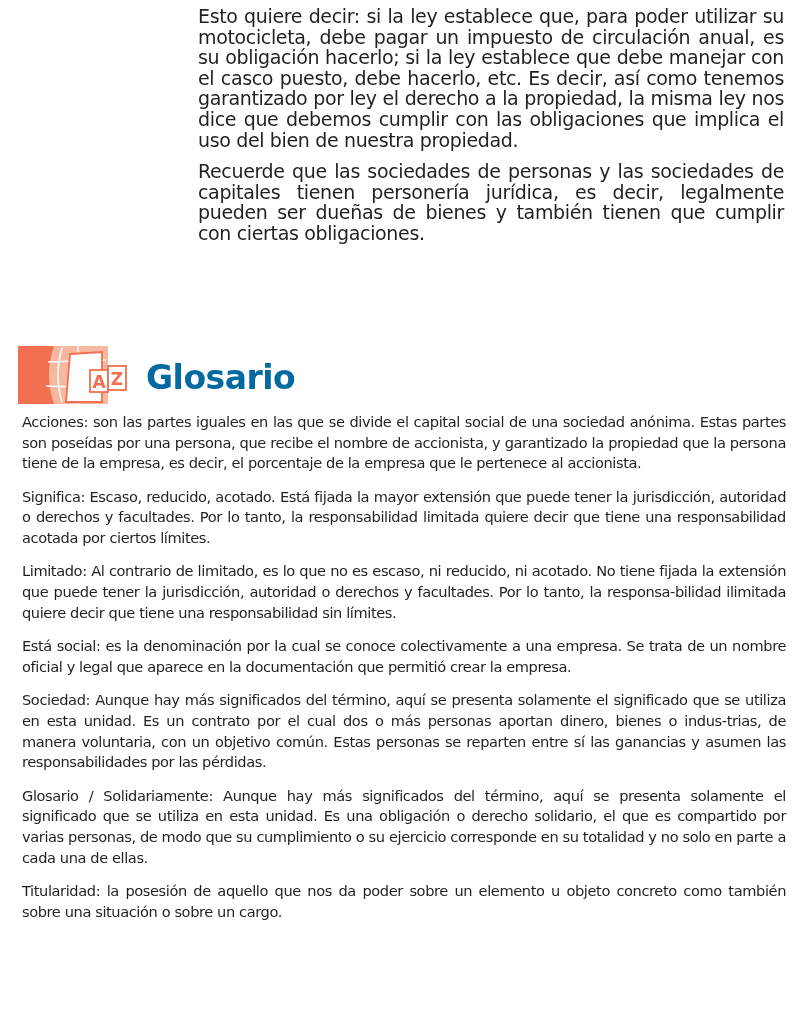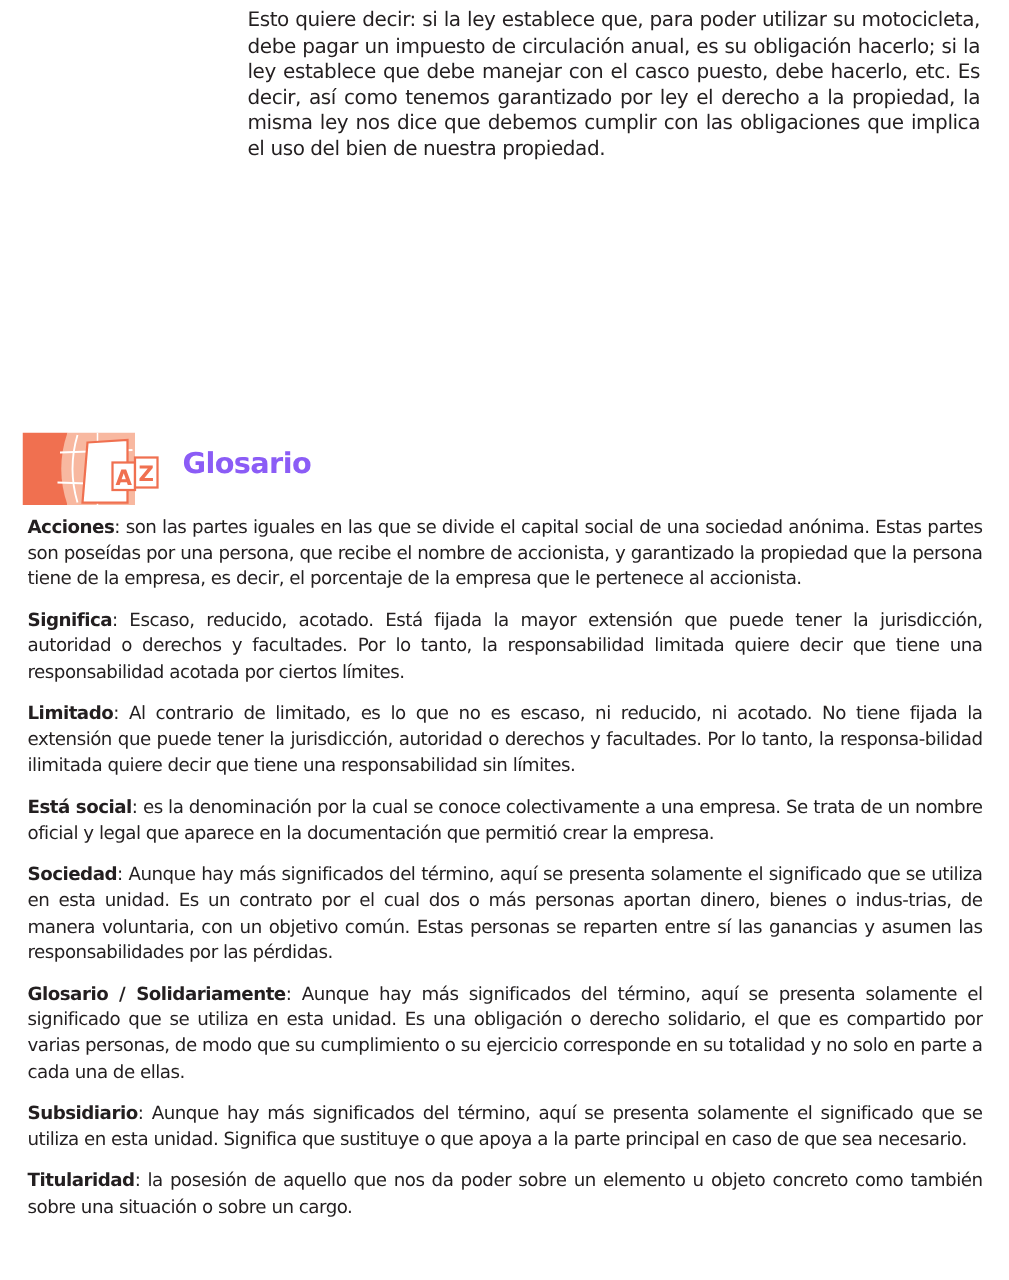--- a/index.html
+++ b/index.html
@@ -2,46 +2,47 @@
 <html><head>
 <meta charset="utf-8">
 <style>
   html, body { margin: 0; padding: 0; background: #ffffff; }
   body {
     width: 807px; height: 1024px; position: relative; overflow: hidden;
     font-family: "DejaVu Sans", sans-serif; color: #231f20;
   }
   .intro {
     position: absolute; left: 198px; top: 6px; width: 586px;
-    font-size: 16px; line-height: 20.6px; text-align: justify;
+    font-size: 19px; line-height: 20.6px; text-align: justify;
     letter-spacing: -0.35px;
   }
   .intro p { margin: 0 0 11px 0; }
   .glossary-header {
     position: absolute; left: 18px; top: 346px; height: 60px; width: 300px;
   }
   .glossary-icon { position: absolute; left: 0; top: 0; width: 112px; height: 60px; }
   .glossary-title {
     position: absolute; left: 128px; top: 12px;
     font-family: "DejaVu Sans", sans-serif; font-weight: bold;
-    font-size: 23px; color: #8b5cf6; letter-spacing: -0.5px;
+    font-size: 33px; color: #0369a1; letter-spacing: -0.5px;
   }
   .glossary-list {
     position: absolute; left: 22px; top: 412px; width: 764px;
     font-size: 14.6px; line-height: 20.7px; text-align: justify;
     letter-spacing: -0.4px;
   }
   .entry { margin: 0 0 12.6px 0; }
-  .term { font-weight: bold; }
+  .term { font-weight: normal; }
 </style>
 </head>
 <body>
 
 <div class="intro">
   <p>Esto quiere decir: si la ley establece que, para poder utilizar su motocicleta, debe pagar un impuesto de circulación anual, es su obligación hacerlo; si la ley establece que debe manejar con el casco puesto, debe hacerlo, etc. Es decir, así como tenemos garantizado por ley el derecho a la propiedad, la misma ley nos dice que debemos cumplir con las obligaciones que implica el uso del bien de nuestra propiedad.</p>
+  <p>Recuerde que las sociedades de personas y las sociedades de capitales tienen personería jurídica, es decir, legalmente pueden ser dueñas de bienes y también tienen que cumplir con ciertas obligaciones.</p>
 </div>
 
 <div class="glossary-header">
   <svg class="glossary-icon" viewBox="0 0 112 60">
     <rect x="0" y="0" width="36" height="58" fill="#f07050"></rect>
     <path d="M36 0 L90 0 L90 58 L36 58 Q26 29 36 0 Z" fill="#f8b8a0"></path>
     <path d="M44 2 Q36 29 44 56" stroke="#ffffff" stroke-width="1.5" fill="none"></path>
     <path d="M30 16 L88 14" stroke="#ffffff" stroke-width="1.5" fill="none"></path>
     <path d="M28 40 L88 42" stroke="#ffffff" stroke-width="1.5" fill="none"></path>
     <path d="M60 0 L60 58" stroke="#ffffff" stroke-width="1.2" fill="none"></path>
@@ -54,15 +55,14 @@
   <div class="glossary-title">Glosario</div>
 </div>
 
 <div class="glossary-list">
   <p class="entry"><span class="term">Acciones</span><span>: son las partes iguales en las que se divide el capital social de una sociedad anónima. Estas partes son poseídas por una persona, que recibe el nombre de accionista, y garantizado la propiedad que la persona tiene de la empresa, es decir, el porcentaje de la empresa que le pertenece al accionista.</span></p>
   <p class="entry"><span class="term">Significa</span><span>: Escaso, reducido, acotado. Está fijada la mayor extensión que puede tener la jurisdicción, autoridad o derechos y facultades. Por lo tanto, la responsabilidad limitada quiere decir que tiene una responsabilidad acotada por ciertos límites.</span></p>
   <p class="entry"><span class="term">Limitado</span><span>: Al contrario de limitado, es lo que no es escaso, ni reducido, ni acotado. No tiene fijada la extensión que puede tener la jurisdicción, autoridad o derechos y facultades. Por lo tanto, la responsa-bilidad ilimitada quiere decir que tiene una responsabilidad sin límites.</span></p>
   <p class="entry"><span class="term">Está social</span><span>: es la denominación por la cual se conoce colectivamente a una empresa. Se trata de un nombre oficial y legal que aparece en la documentación que permitió crear la empresa.</span></p>
   <p class="entry"><span class="term">Sociedad</span><span>: Aunque hay más significados del término, aquí se presenta solamente el significado que se utiliza en esta unidad. Es un contrato por el cual dos o más personas aportan dinero, bienes o indus-trias, de manera voluntaria, con un objetivo común. Estas personas se reparten entre sí las ganancias y asumen las responsabilidades por las pérdidas.</span></p>
   <p class="entry"><span class="term">Glosario / Solidariamente</span><span>: Aunque hay más significados del término, aquí se presenta solamente el significado que se utiliza en esta unidad. Es una obligación o derecho solidario, el que es compartido por varias personas, de modo que su cumplimiento o su ejercicio corresponde en su totalidad y no solo en parte a cada una de ellas.</span></p>
-  <p class="entry"><span class="term">Subsidiario</span><span>: Aunque hay más significados del término, aquí se presenta solamente el significado que se utiliza en esta unidad. Significa que sustituye o que apoya a la parte principal en caso de que sea necesario.</span></p>
   <p class="entry"><span class="term">Titularidad</span><span>: la posesión de aquello que nos da poder sobre un elemento u objeto concreto como también sobre una situación o sobre un cargo.</span></p>
 </div>
 
 </body></html>

